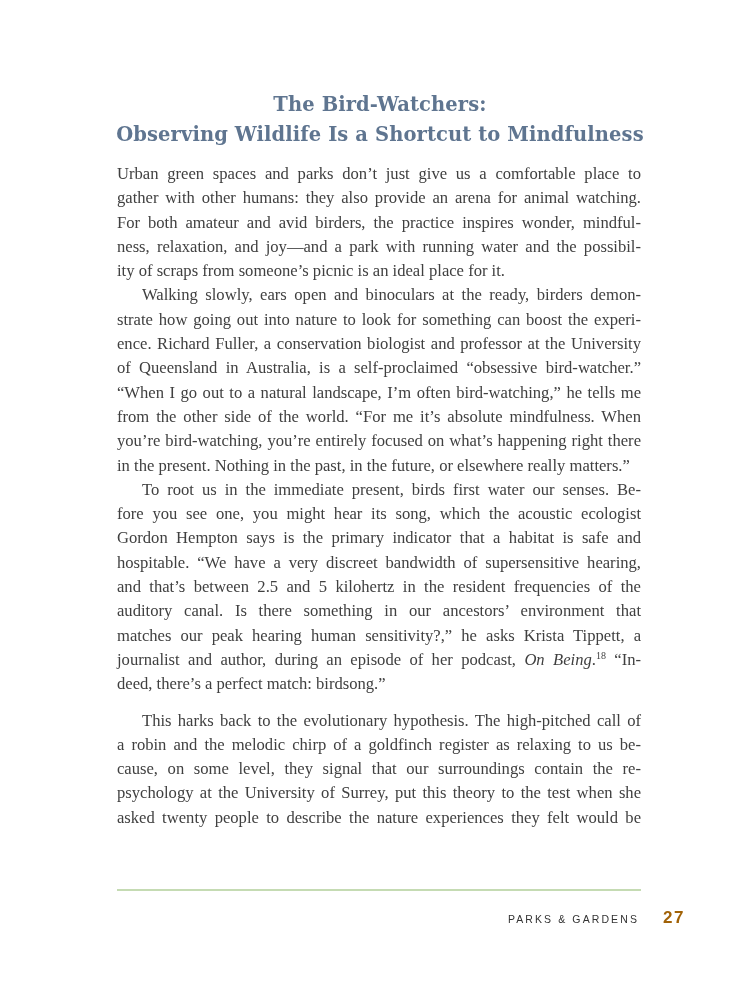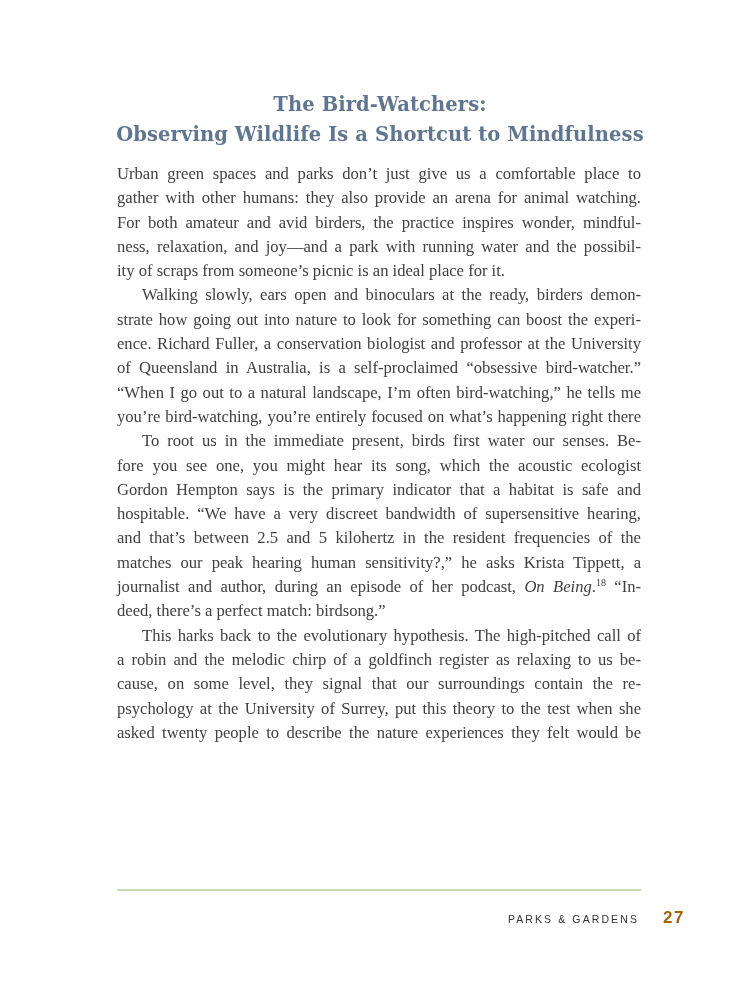--- a/index.html
+++ b/index.html
@@ -56,33 +56,36 @@
       <span class="line">For both amateur and avid birders, the practice inspires wonder, mindful-</span>
       <span class="line">ness, relaxation, and joy—and a park with running water and the possibil-</span>
       <span class="line last">ity of scraps from someone’s picnic is an ideal place for it.</span>
     </p>
     <p class="indent" style="text-indent:0;">
       <span class="line first">Walking slowly, ears open and binoculars at the ready, birders demon-</span>
       <span class="line">strate how going out into nature to look for something can boost the experi-</span>
       <span class="line">ence. Richard Fuller, a conservation biologist and professor at the University</span>
       <span class="line">of Queensland in Australia, is a self-proclaimed “obsessive bird-watcher.”</span>
       <span class="line">“When I go out to a natural landscape, I’m often bird-watching,” he tells me</span>
+      <span class="line">from the other side of the world. “For me it’s absolute mindfulness. When</span>
       <span class="line">you’re bird-watching, you’re entirely focused on what’s happening right there</span>
+      <span class="line last">in the present. Nothing in the past, in the future, or elsewhere really matters.”</span>
     </p>
     <p class="indent" style="text-indent:0;">
       <span class="line first">To root us in the immediate present, birds first water our senses. Be-</span>
       <span class="line">fore you see one, you might hear its song, which the acoustic ecologist</span>
       <span class="line">Gordon Hempton says is the primary indicator that a habitat is safe and</span>
       <span class="line">hospitable. “We have a very discreet bandwidth of supersensitive hearing,</span>
       <span class="line">and that’s between 2.5 and 5 kilohertz in the resident frequencies of the</span>
+      <span class="line">auditory canal. Is there something in our ancestors’ environment that</span>
       <span class="line">matches our peak hearing human sensitivity?,” he asks Krista Tippett, a</span>
       <span class="line"><span>journalist and author, during an episode of her podcast, </span><em>On Being</em><span>.</span><sup>18</sup><span> “In-</span></span>
       <span class="line last">deed, there’s a perfect match: birdsong.”</span>
     </p>
-    <p class="indent" style="text-indent:0;">
+    <p class="indent" style="text-indent:0;margin-top:12px;">
       <span class="line first">This harks back to the evolutionary hypothesis. The high-pitched call of</span>
       <span class="line">a robin and the melodic chirp of a goldfinch register as relaxing to us be-</span>
       <span class="line">cause, on some level, they signal that our surroundings contain the re-</span>
       <span class="line">psychology at the University of Surrey, put this theory to the test when she</span>
       <span class="line">asked twenty people to describe the nature experiences they felt would be</span>
     </p>
   </div>
 
   <div class="rule" style="background: rgb(197, 219, 179);"></div>
 

